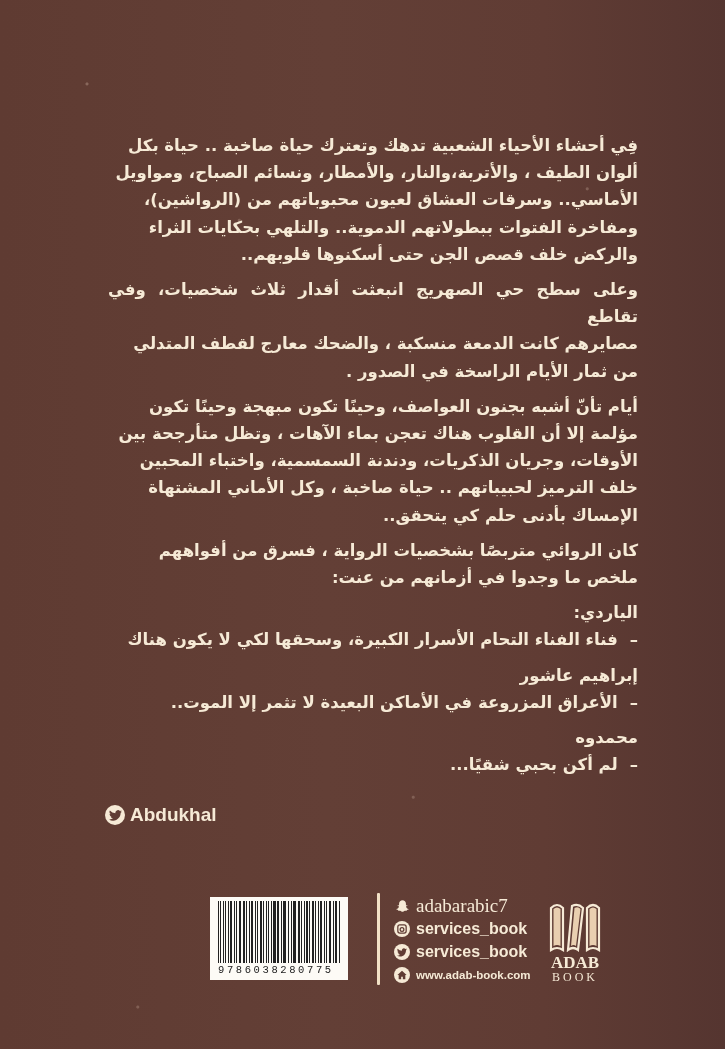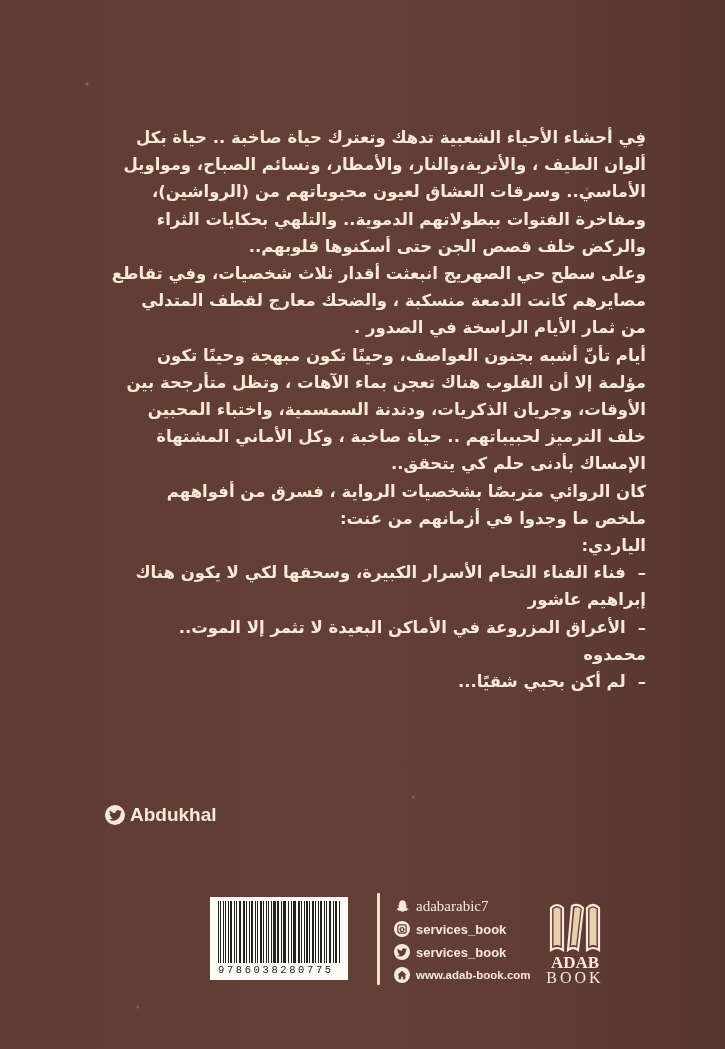--- a/index.html
+++ b/index.html
@@ -17,21 +17,21 @@
       radial-gradient(circle at 81% 18%, rgba(255,230,210,0.22) 0 1px, transparent 2px),
       radial-gradient(circle at 57% 76%, rgba(255,230,210,0.2) 0 1px, transparent 2px),
       radial-gradient(circle at 19% 96%, rgba(255,230,210,0.2) 0 1px, transparent 2px);
     pointer-events: none;
   }
   .body-text {
     position: absolute; left: 100px; top: 124px; width: 546px;
     direction: rtl; text-align: justify; text-align-last: right;
     font-size: 16.5px; font-weight: bold; line-height: 27.2px;
   }
-  .body-text p { margin: 0; }
+  .body-text p { margin: 8px; }
   .body-text .line { display: block; }
   .dash-line { display: block; }
   .dash-line .dash { margin-left: 12px; }
   .twitter {
     position: absolute; left: 105px; top: 804px;
     display: flex; align-items: center; gap: 5px;
     font-size: 19px; font-weight: bold; color: #f6ead6;
     font-family: "Liberation Sans", sans-serif;
   }
   .tw-circle {
@@ -50,35 +50,35 @@
     letter-spacing: 2.6px; margin-top: 1px;
   }
   .divider {
     position: absolute; left: 377px; top: 893px; width: 3px; height: 92px;
     background: #f2e1c6; border-radius: 1px;
   }
   .social {
     position: absolute; left: 394px; top: 896px;
     display: flex; flex-direction: column; gap: 3px;
   }
-  .social-item { display: flex; align-items: center; gap: 6px; height: 20px; font-size: 13px; color: #f6ead6; }
-  .social-item.serif { font-family: "Liberation Serif", serif; font-size: 15px; }
+  .social-item { display: flex; align-items: center; gap: 6px; height: 20px; font-size: 16px; color: #f6ead6; }
+  .social-item.serif { font-family: "Liberation Serif", serif; font-size: 19px; }
   .social-item.sans { font-family: "Liberation Sans", sans-serif; font-weight: bold; }
   .social-item.url { font-family: "Liberation Sans", sans-serif; font-weight: bold; font-size: 11.5px; }
   .soc-icon {
     width: 16px; height: 16px; border-radius: 50%; background: #f6ead6;
     display: flex; align-items: center; justify-content: center; flex: none;
   }
   .soc-icon.plain { background: transparent; }
   .logo {
     position: absolute; left: 545px; top: 898px; width: 60px; height: 88px;
     display: flex; flex-direction: column; align-items: center; justify-content: center;
   }
   .logo-word { font-family: "Liberation Serif", serif; font-weight: bold; font-size: 17px; color: #f6ead6; line-height: 17px; margin-top: 2px; }
-  .logo-sub { font-family: "Liberation Serif", serif; font-size: 16px; letter-spacing: 3px; color: #f6ead6; line-height: 13px; }
+  .logo-sub { font-family: "Liberation Serif", serif; font-size: 12px; letter-spacing: 3px; color: #f6ead6; line-height: 13px; }
 </style>
 </head>
 <body>
 
 <div class="speckle"></div>
 
 <div class="body-text">
   <p>
     <span class="line">فِي أحشاء الأحياء الشعبية تدهك وتعترك حياة صاخبة .. حياة بكل</span>
     <span class="line">ألوان الطيف ، والأتربة،والنار، والأمطار، ونسائم الصباح، ومواويل</span>

